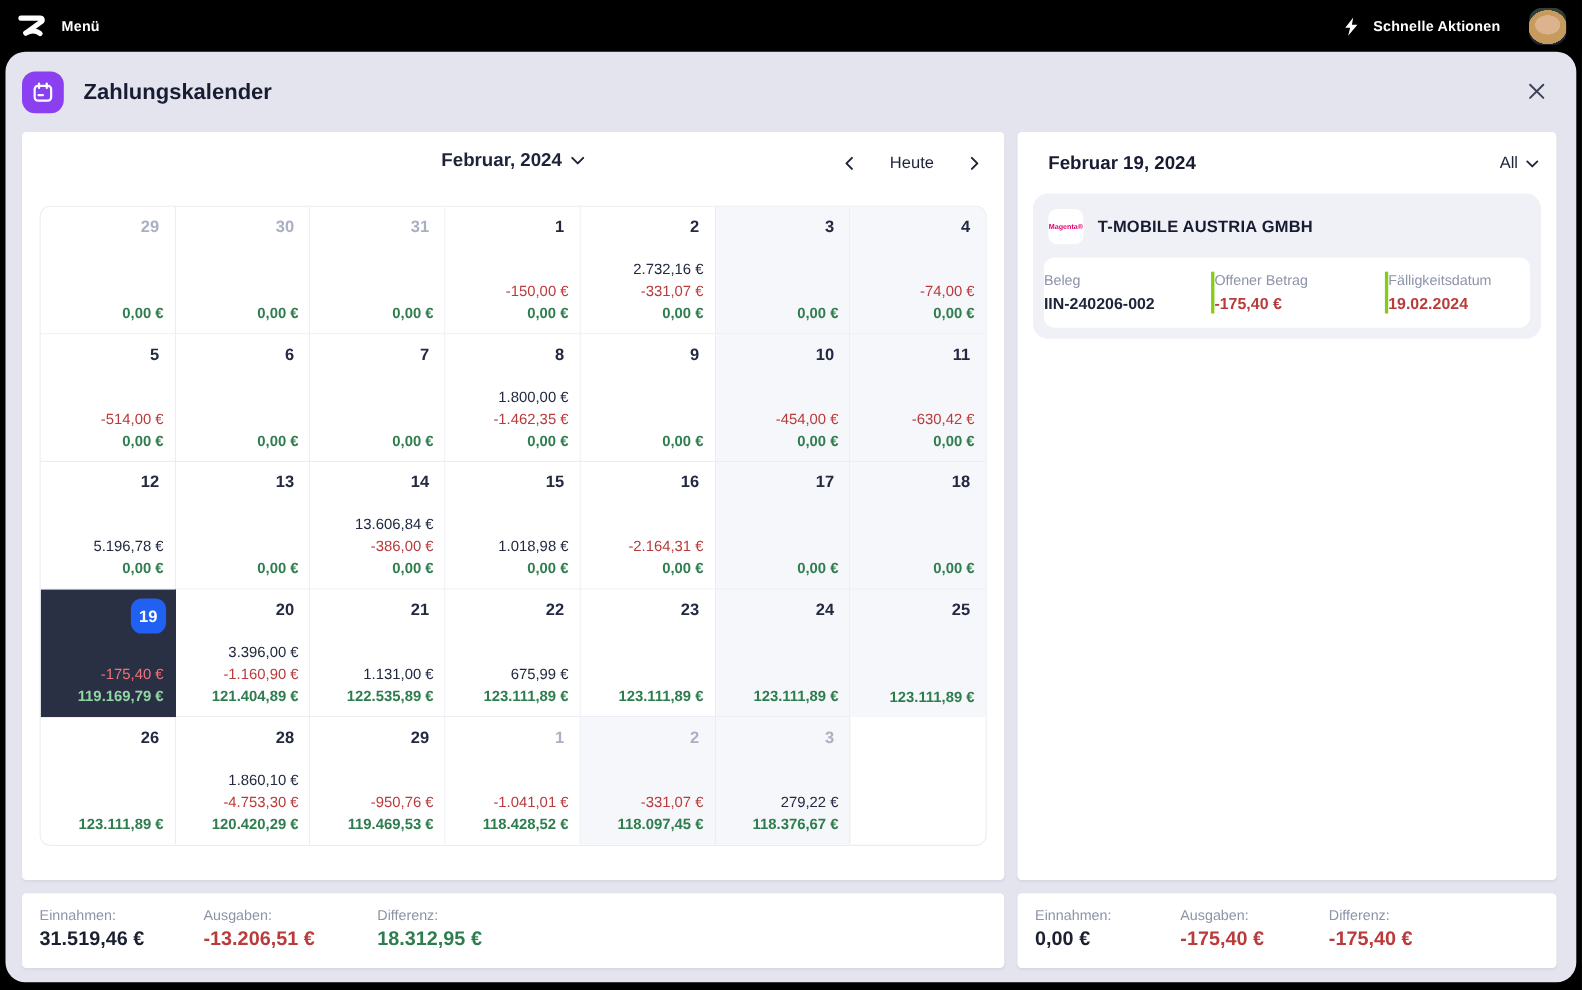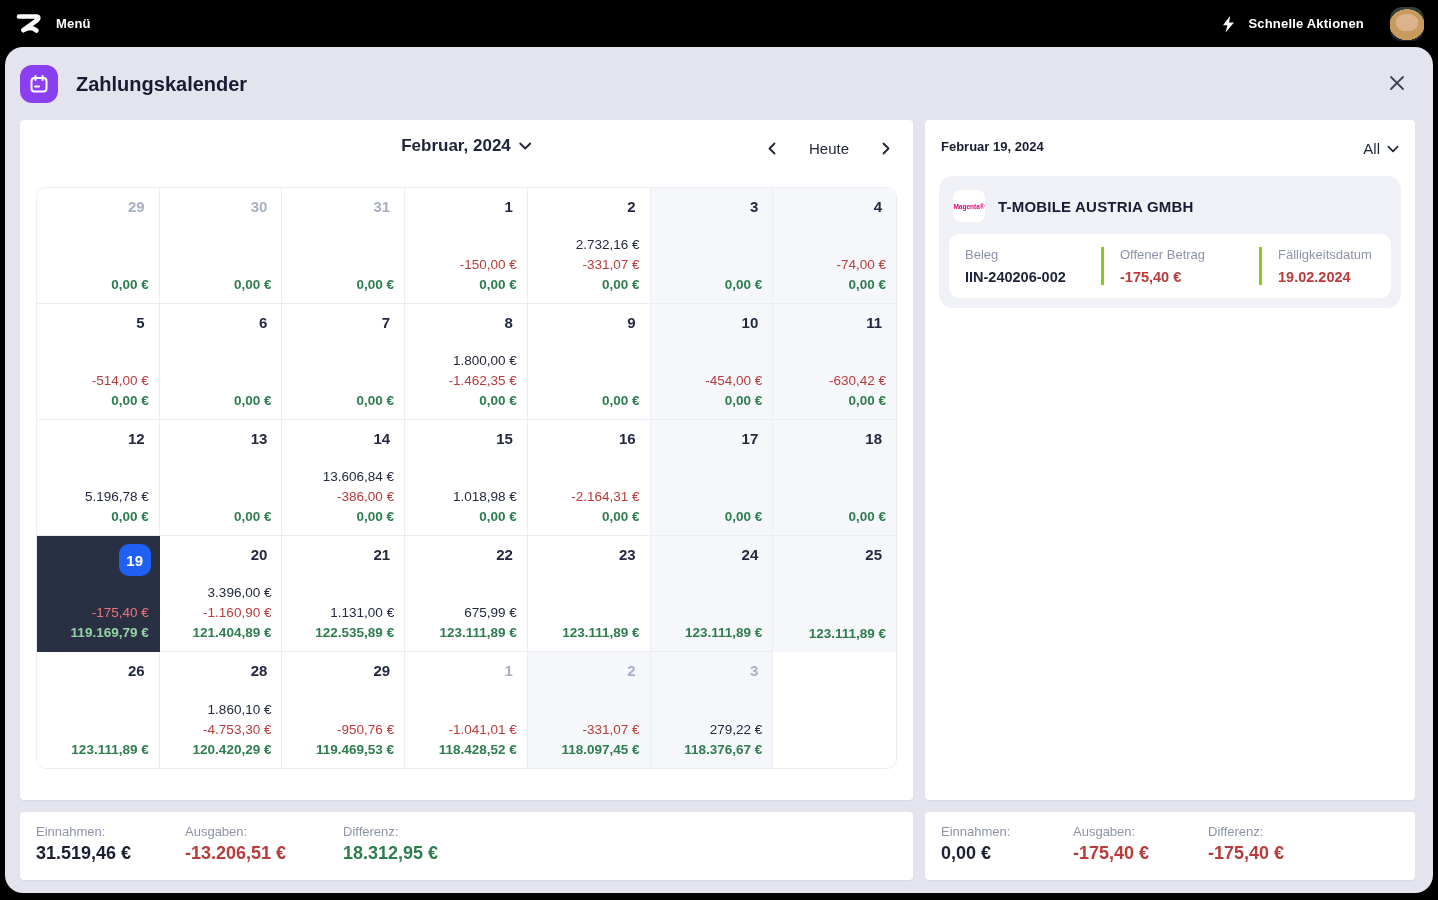--- a/index.html
+++ b/index.html
@@ -58,31 +58,31 @@
   .amt.income { color:#232941; font-weight:500; }
   .amt.expense { color:#b93b3b; font-weight:500; }
   .amt.balance { color:#2e7d4e; font-weight:700; }
   .cell.selected { background:#2a3044; border-color:#2a3044; }
   .cell.selected .date { top:8px; right:8px; width:32px; height:32px; background:#2061f4; border-radius:10px; color:#fff; font-weight:700; display:flex; align-items:center; justify-content:center; }
   .cell.selected .amt.expense { color:#f0737c; }
   .cell.selected .amt.balance { color:#93d6a6; }
 
   
   .side-head { position:relative; height:56px; }
-  .side-date { position:absolute; left:16px; top:19px; font-size:13px; font-weight:700; color:#181c32; }
+  .side-date { position:absolute; left:28px; top:19px; font-size:17px; font-weight:700; color:#181c32; }
   .filter-dd { position:absolute; right:16px; top:20px; display:flex; align-items:center; gap:7px; cursor:pointer; }
   .filter-label { font-size:15px; font-weight:500; color:#1d2338; }
 
   .vendor-card { margin:0 14px; background:#f0f1f6; border-radius:14px; padding:12px 10px 10px; }
   .vendor-head { display:flex; align-items:center; gap:13px; padding:2px 4px 12px; }
   .vendor-logo { width:32px; height:32px; background:#fff; border-radius:8px; display:flex; align-items:center; justify-content:center; }
   .vendor-logo span { font-size:6.5px; font-weight:700; color:#e20074; }
   .vendor-name { font-size:15px; font-weight:700; color:#181c32; letter-spacing:.2px; }
   .vendor-fields { background:#fff; border-radius:10px; display:flex; padding:13px 0; }
-  .field { padding:0 16px; }
+  .field { padding:0 0; }
   .field + .field { border-left:3px solid #84cc16; }
   .field:nth-child(1){ width:152px; }
   .field:nth-child(2){ width:158px; }
   .field-label { font-size:13px; color:#8d94a9; margin-bottom:7px; }
   .field-value { font-size:14.5px; font-weight:600; color:#1d2338; }
   .field-value.negative { color:#b93b3b; }
 
   
   .summary { display:flex; padding:12px 16px; }
   .sum-item .s-label { font-size:13px; color:#8d94a9; margin-bottom:4px; }

